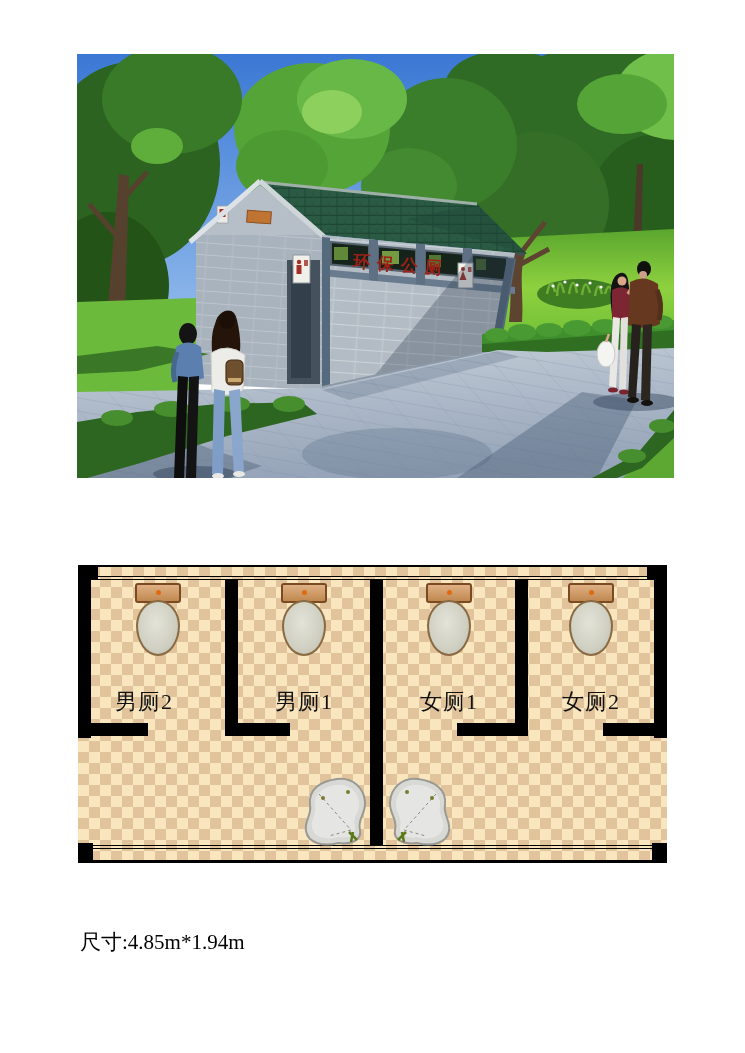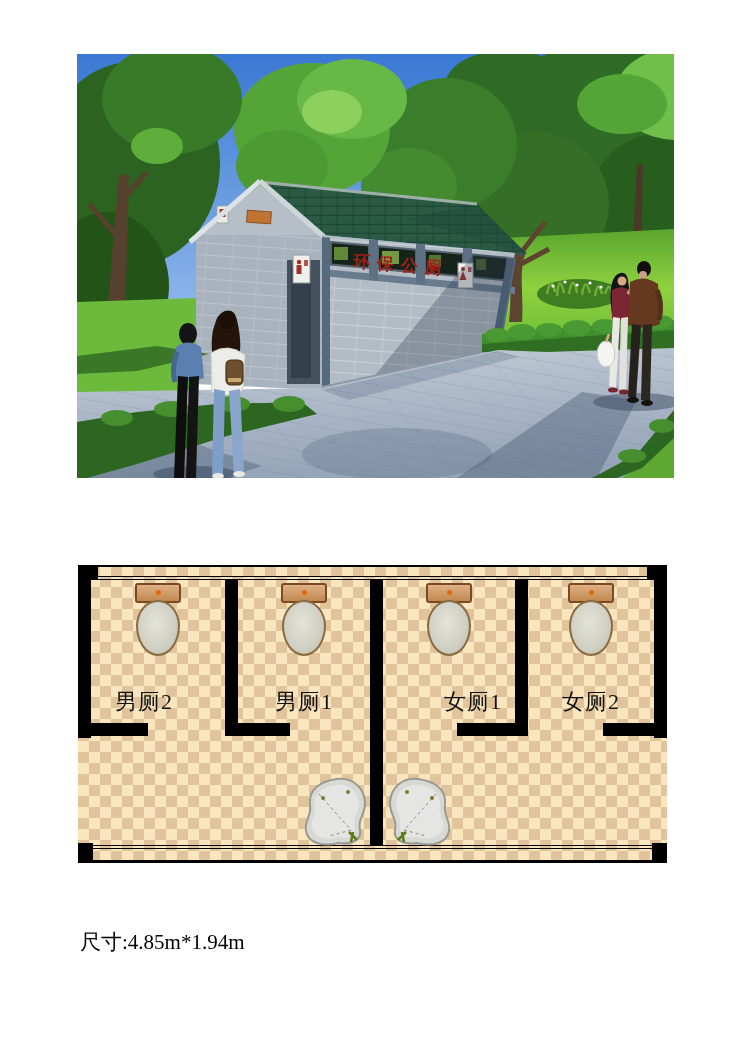--- a/index.html
+++ b/index.html
@@ -317,21 +317,21 @@
         <div class="tank"></div>
         <div class="bowl"></div>
       </div>
     <div class="toilet" style="left:490px;">
         <div class="tank"></div>
         <div class="bowl"></div>
       </div>
 
     <span class="stall-label" style="left:13px;width:106px;">男厕2</span>
     <span class="stall-label" style="left:160px;width:132px;">男厕1</span>
-    <span class="stall-label" style="left:305px;width:132px;margin-left:24px;">女厕1</span>
+    <span class="stall-label" style="left:305px;width:132px;">女厕1</span>
     <span class="stall-label" style="left:450px;width:126px;">女厕2</span>
 
     <svg class="basin" style="left:221px;top:211px;" width="71" height="72" viewBox="0 0 71 72">
       <path d="M38,3 C54,1 65,12 66,26 C67,38 58,43 61,54 C63,64 52,69 39,67 C24,71 9,67 7,55 C5,45 13,39 11,29 C9,13 22,5 38,3 Z" fill="#d8d8d4" stroke="#9a9a94" stroke-width="2"></path>
       <path d="M36,9 C49,7 59,15 60,26 C61,36 53,41 56,51 C57,59 49,63 39,61 C27,65 15,61 13,52 C11,44 18,39 16,30 C15,17 24,11 36,9 Z" fill="#e9e9e6" stroke="none" opacity="0.8"></path>
       <path d="M20,18 L52,54 M52,54 L30,60" stroke="#8a8a84" stroke-width="1" stroke-dasharray="3,3" fill="none"></path>
       <circle cx="24" cy="22" r="2" fill="#7a7a30"></circle>
       <circle cx="49" cy="16" r="2" fill="#7a7a30"></circle>
       <path d="M50,56 l8,8 M54,56 l-2,10" stroke="#5a7a1a" stroke-width="2.5"></path>
     </svg>

